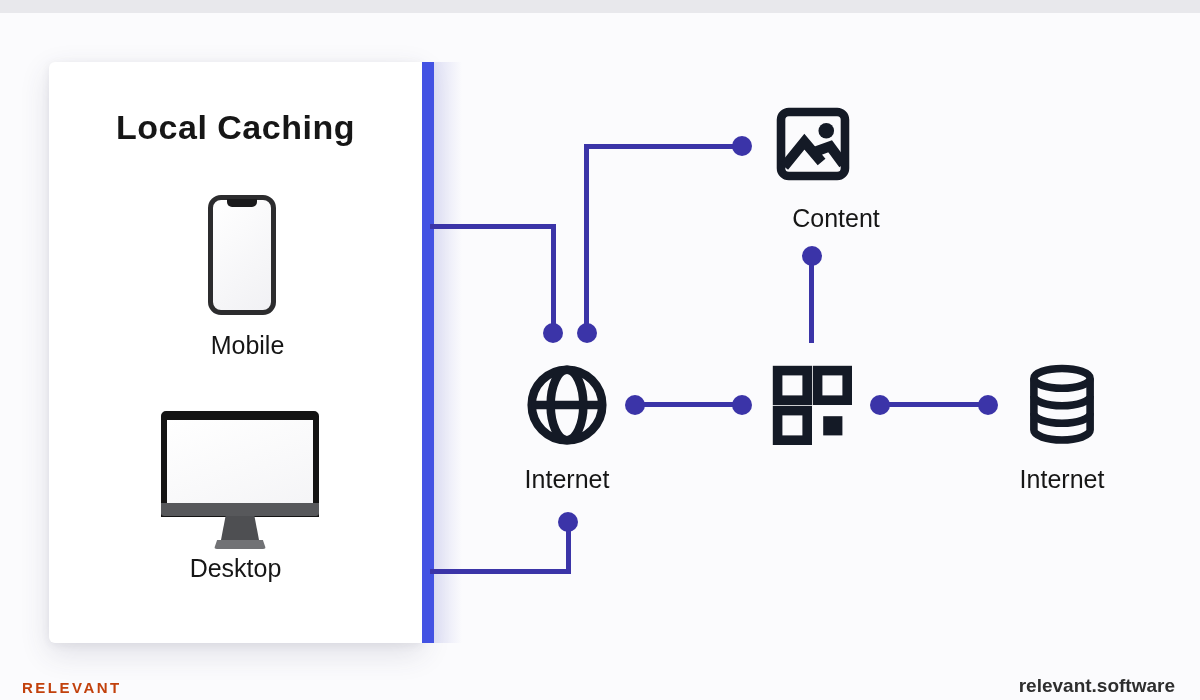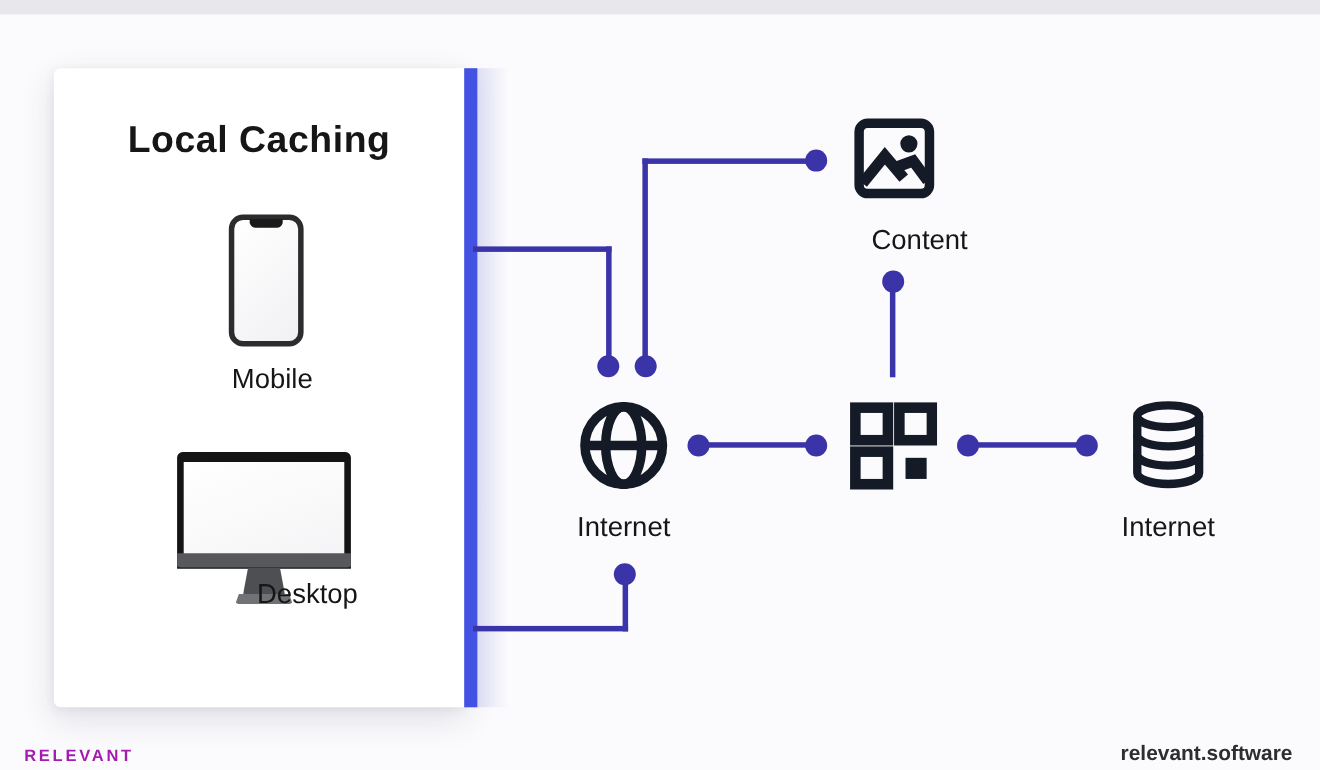--- a/index.html
+++ b/index.html
@@ -51,21 +51,21 @@
   }
   .phone-notch{
     position:absolute;left:50%;top:-1px;transform:translateX(-50%);
     width:30px;height:8px;background:#1a1a1c;border-radius:0 0 5px 5px;
   }
   .device-label{
     position:absolute;left:0;width:100%;text-align:center;
     font-size:25px;font-weight:500;color:var(--text);
   }
   .label-mobile{top:269px;padding-left:12px;}
-  .label-desktop{top:464px;padding-left:44px;}
+  .label-desktop{top:492px;}
   
   .monitor{
     position:absolute;left:112px;top:349px;width:146px;height:92px;
     background:linear-gradient(160deg,#ffffff,#f4f4f6);
     border:6px solid #141414;border-top-width:9px;border-bottom-width:5px;
     border-radius:5px 5px 0 0;
   }
   .monitor-chin{
     position:absolute;left:112px;top:441px;width:158px;height:13px;margin-left:0;
     background:#57585b;border-radius:0 0 3px 3px;
@@ -87,21 +87,21 @@
   .dot{position:absolute;width:20px;height:20px;border-radius:50%;background:var(--connector);}
   
   .node-icon{position:absolute;color:var(--icon);}
   .node-label{
     position:absolute;text-align:center;
     font-size:25px;font-weight:500;color:var(--text);
   }
   
   .brand{
     position:absolute;left:22px;top:666px;
-    font-size:15px;font-weight:800;letter-spacing:2.5px;color:#a21caf;
+    font-size:15px;font-weight:800;letter-spacing:2.5px;color:#c2410c;
   }
   .site{
     position:absolute;right:25px;top:662px;
     font-size:19px;font-weight:700;color:#2e2e2e;
   }
 </style>
 </head>
 <body>
 
 <div class="stage">

